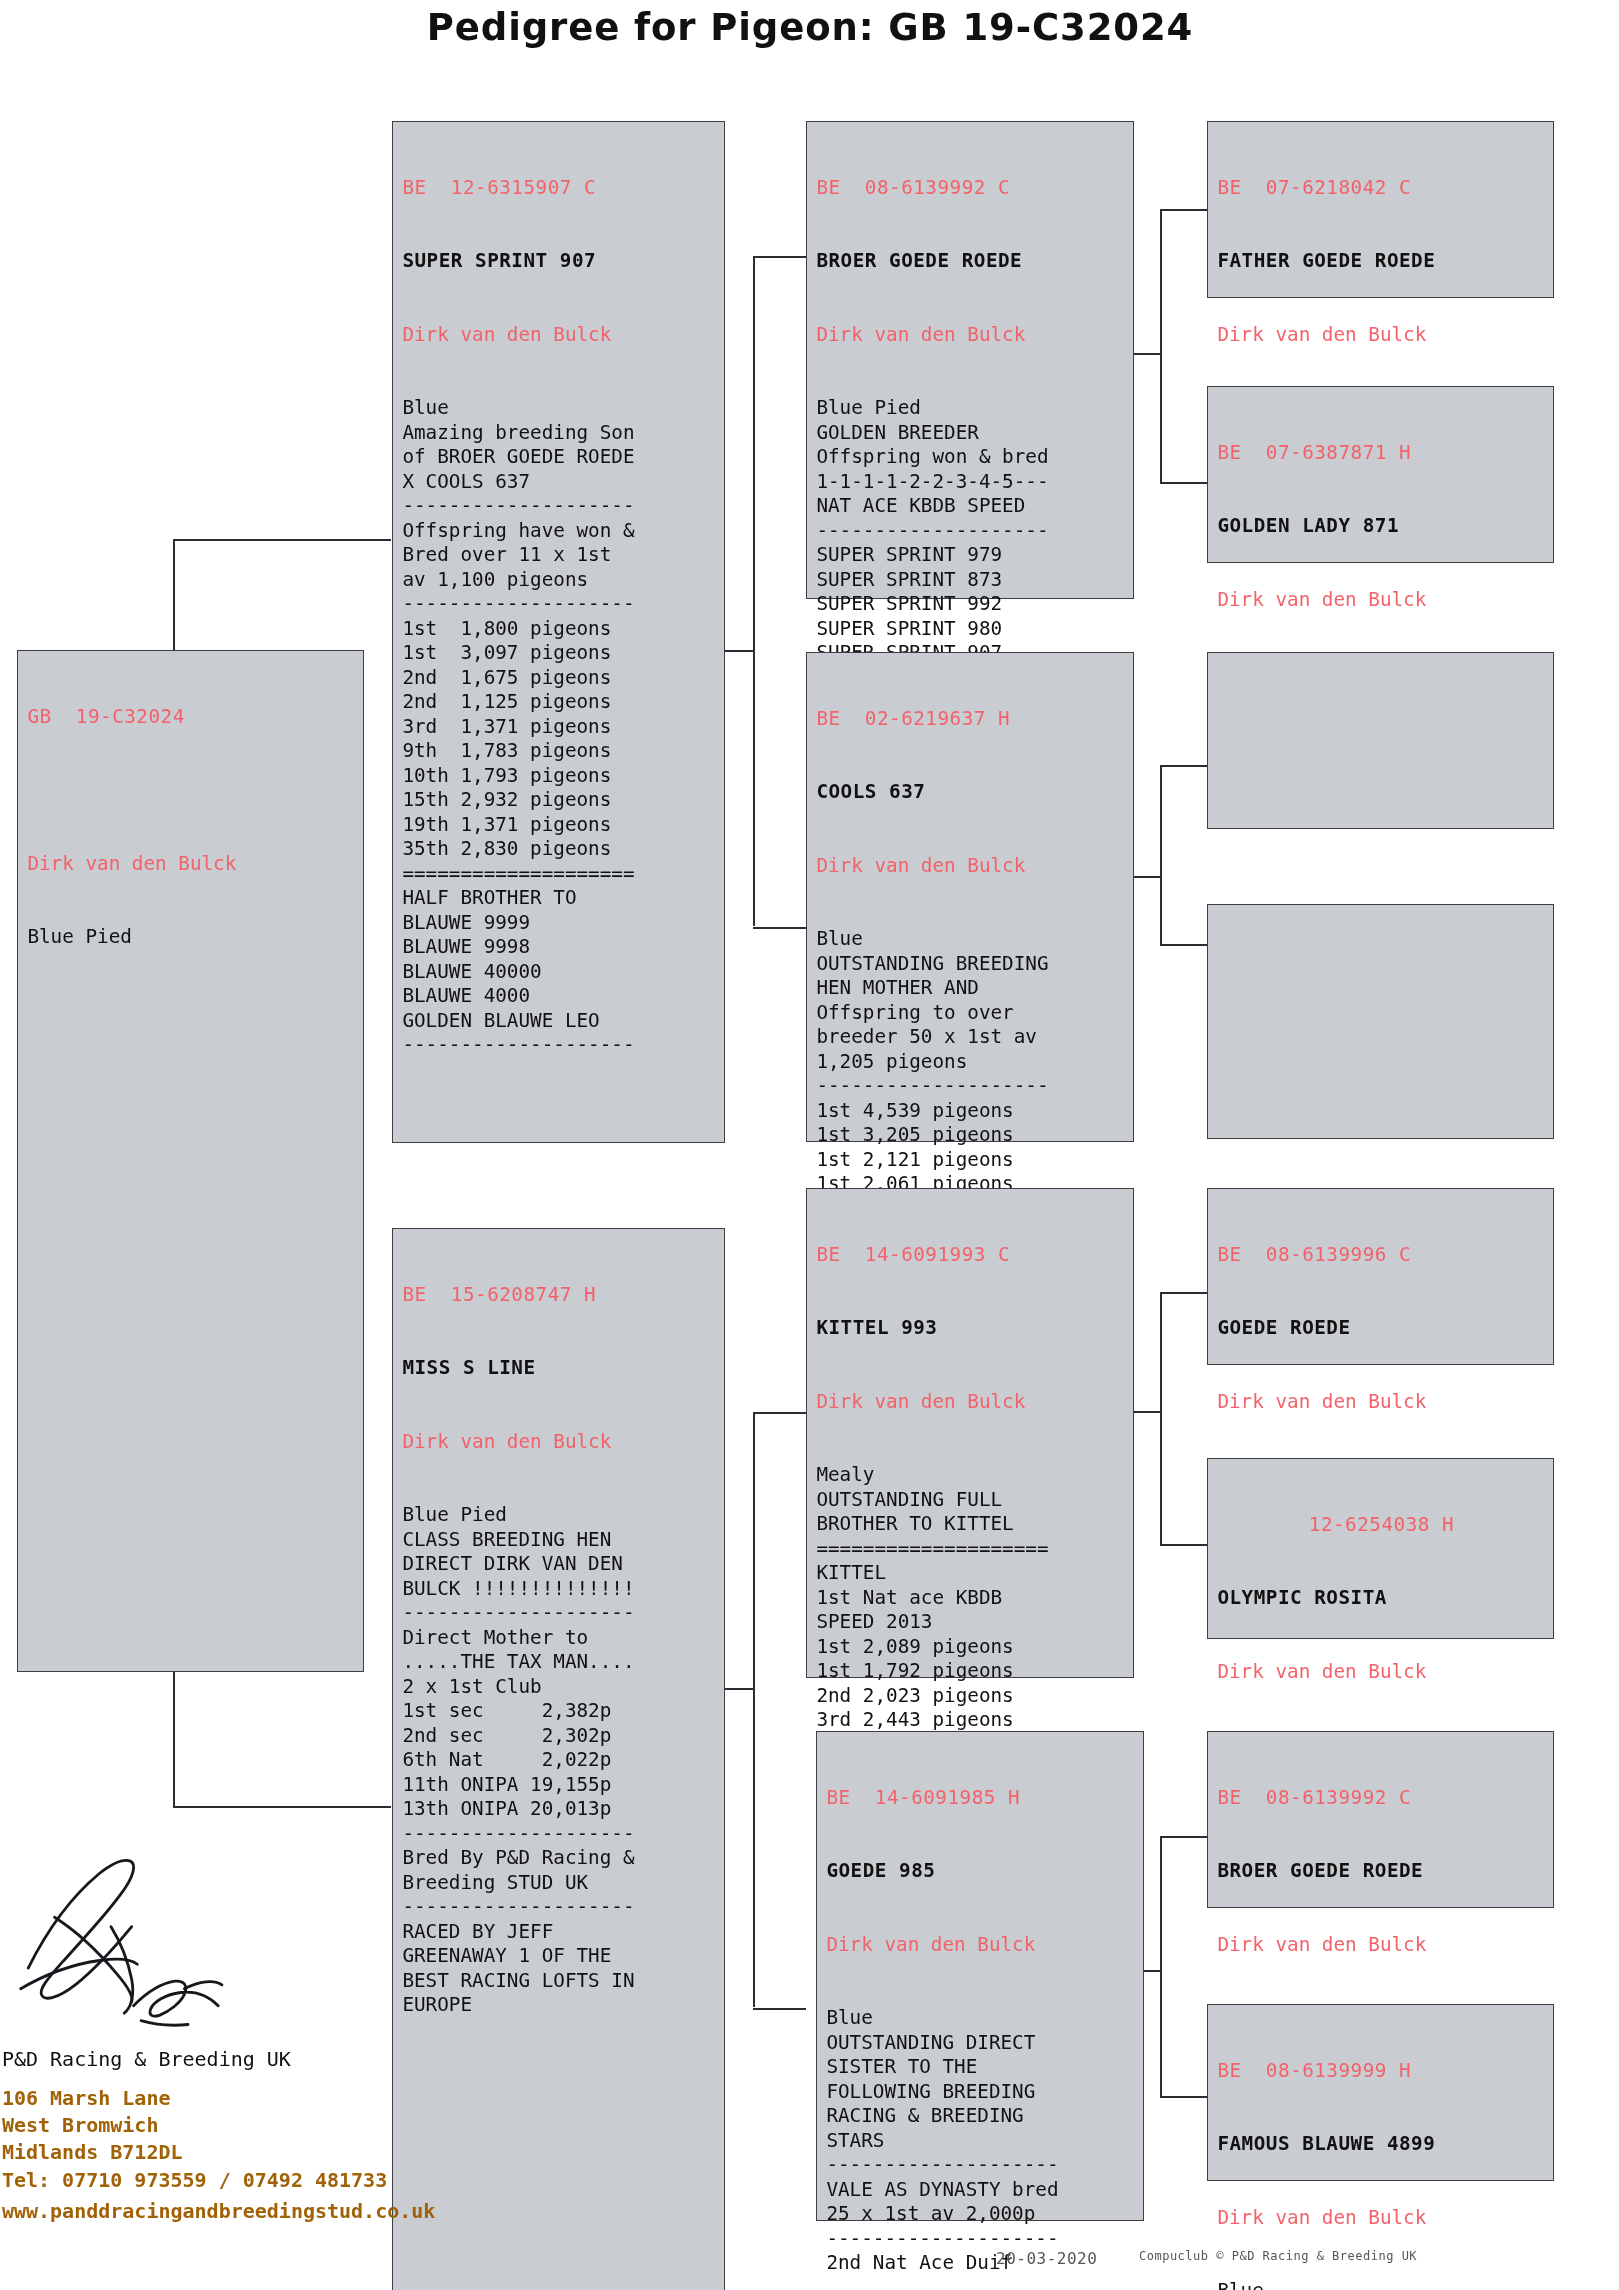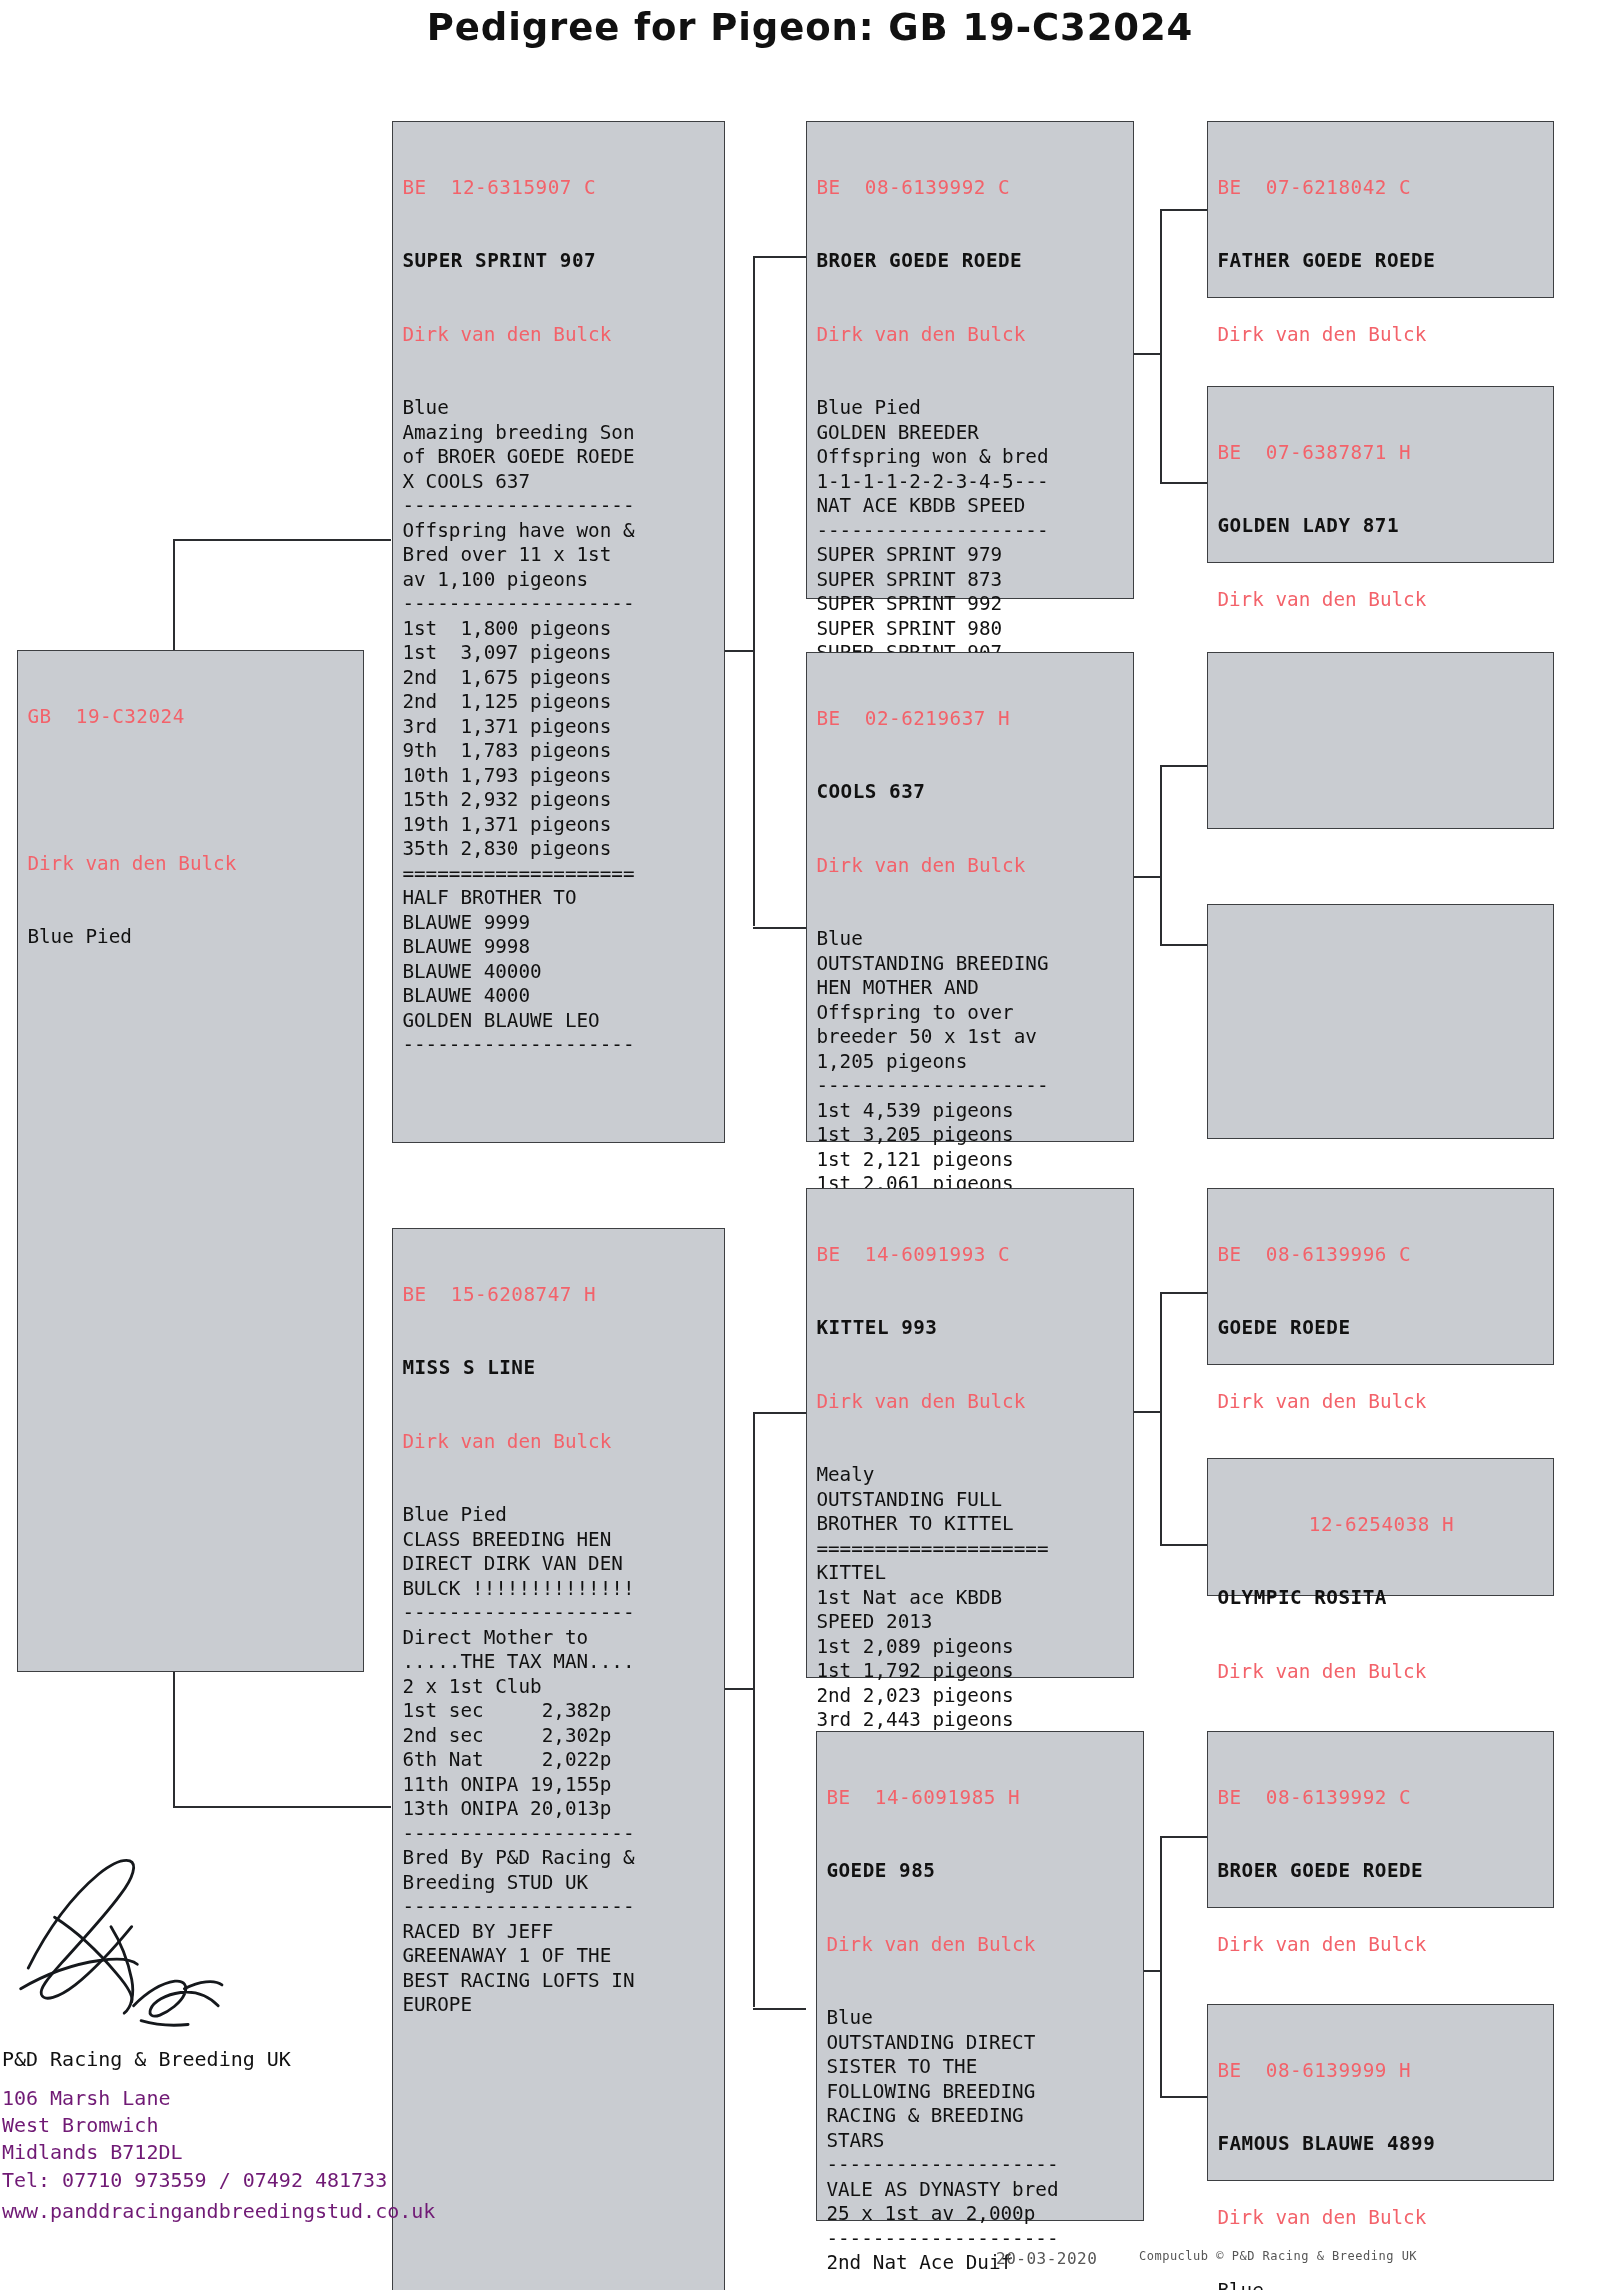--- a/index.html
+++ b/index.html
@@ -34,21 +34,21 @@
   .card .ln{color:#111;}
   .card.empty{background:#c9ccd1;}
   
   .ln-h,.ln-v{position:absolute;background:#2b2d30;}
   .ln-h{height:1.9px;}
   .ln-v{width:1.9px;}
   
   #footer-name{
     position:absolute;left:1.9px;top:2047px;font-size:20px;color:#111;
   }
-  .footer-red{position:absolute;left:1.9px;color:#701a75;font-size:20px;line-height:27px;}
+  .footer-red{position:absolute;left:1.9px;color:#a16207;font-size:20px;line-height:27px;font-weight:bold;}
   #sig{
     position:absolute;left:0px;top:1742px;width:348px;height:311px;pointer-events:none;
   }
 </style>
 </head>
 <body>
 
 <div class="page">
 
   <div id="title">Pedigree for Pigeon: GB  19-C32024</div>
@@ -155,21 +155,21 @@
 
   <div class="card empty" style="left:1207px;top:904px;width:347px;height:235px;"></div>
 
   <div class="card" style="left:1207px;top:1188px;width:347px;height:177px;">
     <div class="id">BE  08-6139996 C</div>
     <div class="nm">GOEDE ROEDE</div>
     <div class="br">Dirk van den Bulck</div>
     <div><div class="ln">Red Cheq</div><div class="ln">GOLDEN BREEDER</div><div class="ln">SIRE TO MASSIVE</div></div>
   </div>
 
-  <div class="card" style="left:1207px;top:1458px;width:347px;height:138px;">
+  <div class="card" style="left:1207px;top:1458px;width:347px;height:181px;">
     <div class="id" style="text-align:center;">12-6254038 H</div>
     <div class="nm">OLYMPIC ROSITA</div>
     <div class="br">Dirk van den Bulck</div>
     <div><div class="ln">Blue Pied</div><div class="ln">SUPER RACER NEW</div><div class="ln">BREEDING MOTHER DIRK</div></div>
   </div>
 
   <div class="card" style="left:1207px;top:1731px;width:347px;height:177px;">
     <div class="id">BE  08-6139992 C</div>
     <div class="nm">BROER GOEDE ROEDE</div>
     <div class="br">Dirk van den Bulck</div>

